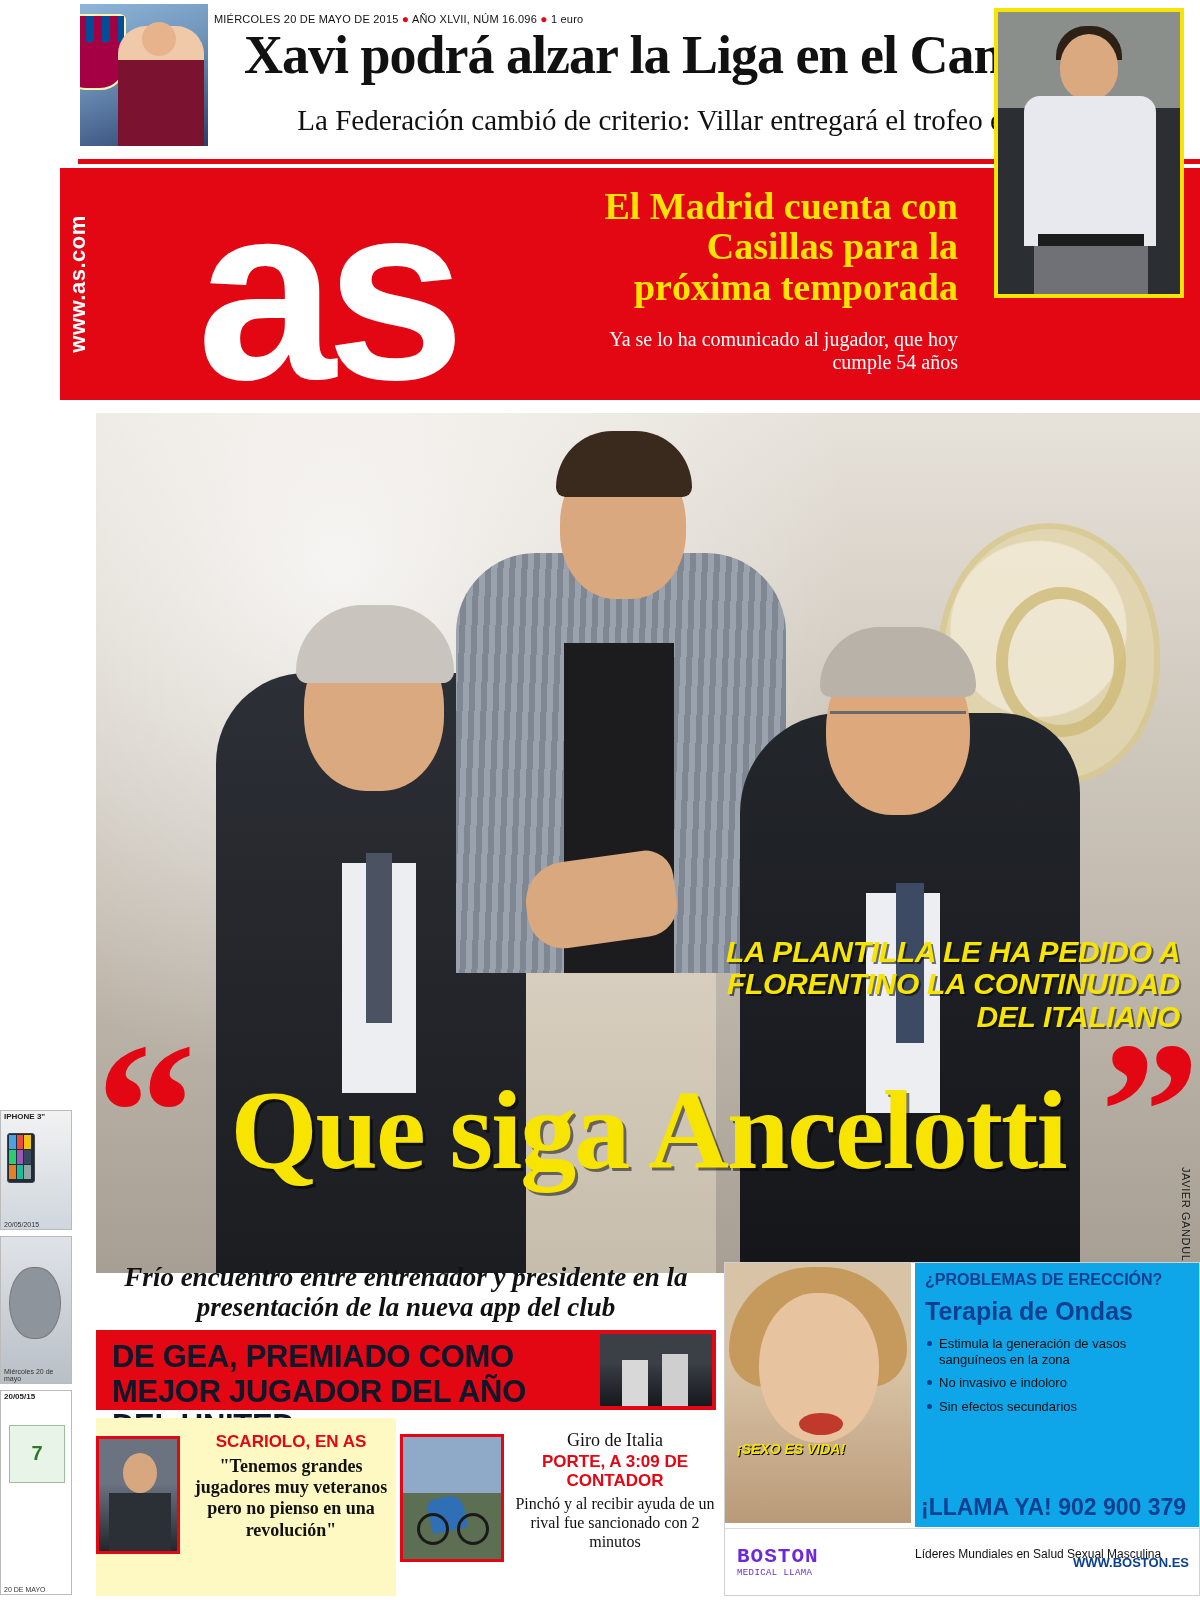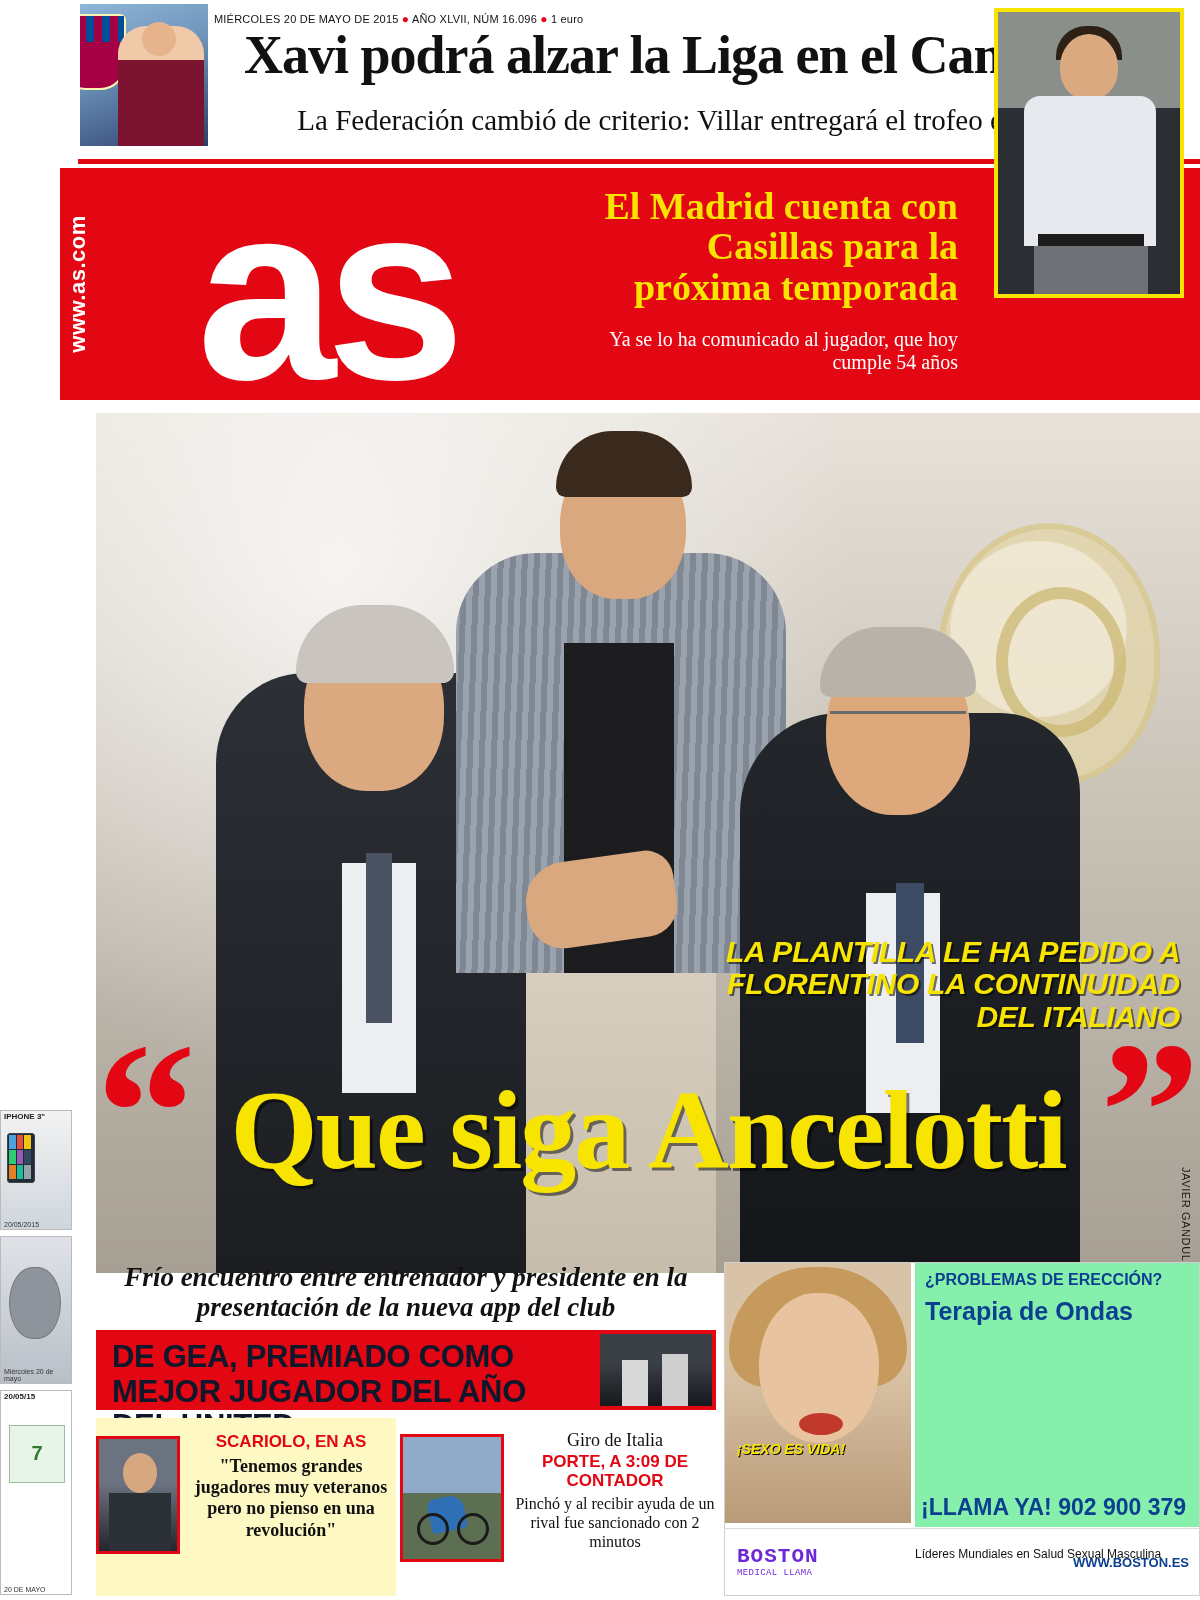--- a/index.html
+++ b/index.html
@@ -596,21 +596,21 @@
     color: #f7e400;
     font-family: "Liberation Sans", sans-serif;
     font-weight: bold;
     font-style: italic;
     font-size: 14px;
     text-shadow: 1px 1px 0 #000;
     margin-left: 8px;
   }
   .ad-right {
     position: absolute; left: 190px; top: 0; right: 0; bottom: 68px;
-    background: #86efac;
+    background: #0ea5e9;
   }
   .ad-q {
     margin: 8px 10px 0 10px;
     color: #0b3f8f;
     font-family: "Liberation Sans", sans-serif;
     font-weight: bold;
     font-size: 16px;
   }
   .ad-h {
     margin: 8px 10px 0 10px;
@@ -822,20 +822,25 @@
   <div class="advert">
     <div class="ad-photo">
       <div class="hair"></div>
       <div class="face"></div>
       <div class="lips"></div>
       <div class="ad-claim">¡SEXO ES VIDA!</div>
     </div>
     <div class="ad-right">
       <div class="ad-q">¿PROBLEMAS DE ERECCIÓN?</div>
       <div class="ad-h">Terapia de Ondas</div>
+      <ul class="ad-list">
+        <li>Estimula la generación de vasos sanguíneos en la zona</li>
+        <li>No invasivo e indoloro</li>
+        <li>Sin efectos secundarios</li>
+      </ul>
     </div>
     <div class="ad-phone">¡LLAMA YA! 902 900 379</div>
     <div class="ad-foot">
       <div class="ad-brand">
         <span>BOSTON</span>
         <small>MEDICAL LLAMA</small>
       </div>
       <div class="ad-tag">Líderes Mundiales en Salud Sexual Masculina</div>
       <div class="ad-url">WWW.BOSTON.ES</div>
     </div>

